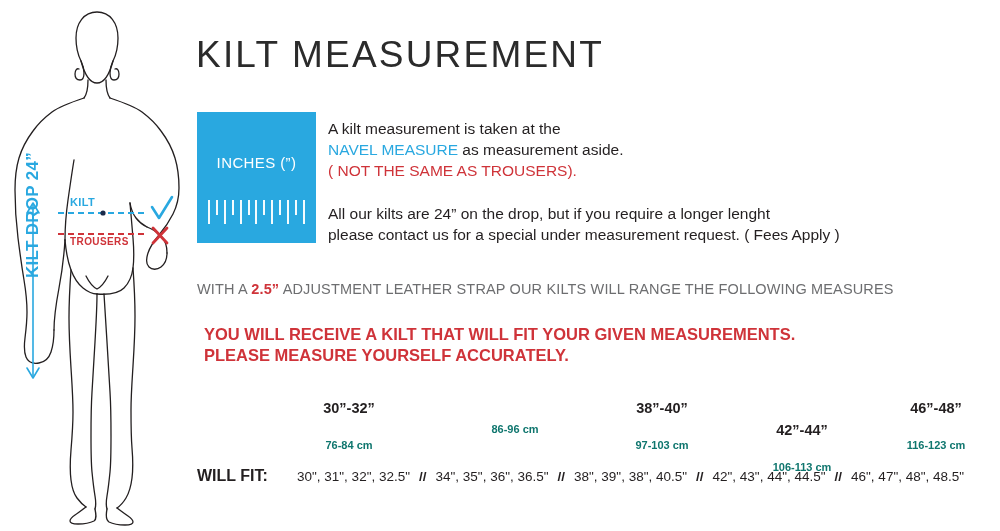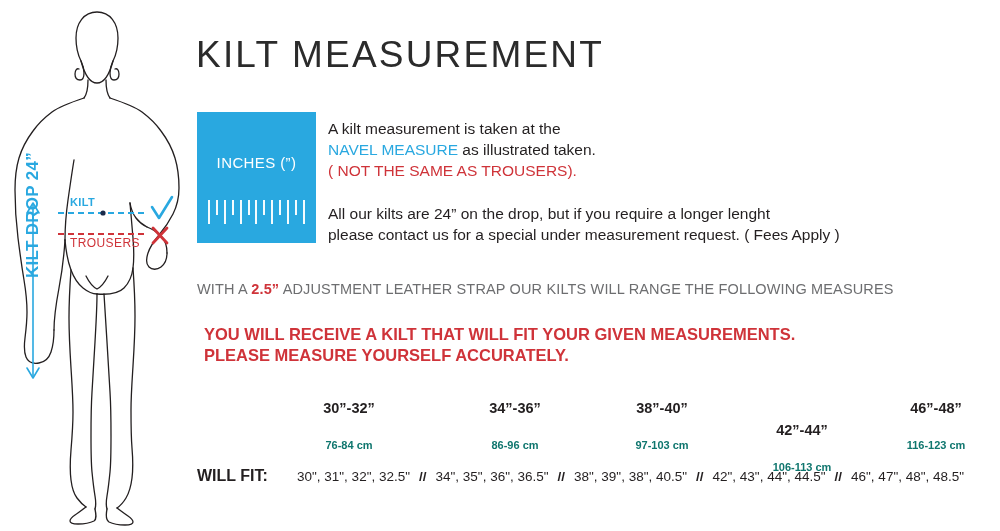--- a/index.html
+++ b/index.html
@@ -30,21 +30,21 @@
     text-align:center;
     white-space:nowrap;
   }
 
   .kilt-tag{
     position:absolute;left:70px;top:196px;
     color:#29a8e0;font-weight:bold;font-size:11px;letter-spacing:0.4px;
   }
   .trousers-tag{
     position:absolute;left:70px;top:236px;
-    color:#cf3339;font-weight:normal;font-size:12px;letter-spacing:0.4px;
+    color:#cf3339;font-weight:bold;font-size:10px;letter-spacing:0.4px;
   }
 
   
   .content{position:absolute;left:196px;top:0;width:804px;height:531px;}
 
   .title{
     position:absolute;left:0;top:34px;
     font-size:37px;
     font-weight:300;
     letter-spacing:2.2px;
@@ -252,21 +252,21 @@
           <span class="tick short"></span>
         <span class="tick tall"></span>
           <span class="tick short"></span>
         <span class="tick tall"></span>
       </div>
     </div>
 
     <div class="para1">
       <div>A kilt measurement is taken at the</div>
       <div>
-        <span class="accent-blue">NAVEL MEASURE</span><span> as illustrated taken.</span>
+        <span class="accent-blue">NAVEL MEASURE</span><span> as measurement aside.</span>
       </div>
       <div class="accent-red">( NOT THE SAME AS TROUSERS).</div>
     </div>
 
     <div class="para2">
       <div>All our kilts are 24” on the drop, but if you require a longer lenght</div>
       <div>please contact us for a special under measurement request. ( Fees Apply )</div>
     </div>
 
     <div class="strap-line">
@@ -279,21 +279,20 @@
     </div>
 
     <div class="sizes">
 
 
       <div class="size-col" style="left:78px;text-align:center;">
         <div class="size-in">30”-32”</div>
         <div class="size-cm">76-84 cm</div>
       </div>
       <div class="size-col" style="left:244px;">
-        <div class="size-in">34”-36”</div>
         <div class="size-cm">86-96 cm</div>
       </div>
       <div class="size-col" style="left:391px;">
         <div class="size-in">38”-40”</div>
         <div class="size-cm">97-103 cm</div>
       </div>
       <div class="size-col" style="left:531px;margin-top:22px;">
         <div class="size-in">42”-44”</div>
         <div class="size-cm">106-113 cm</div>
       </div>

